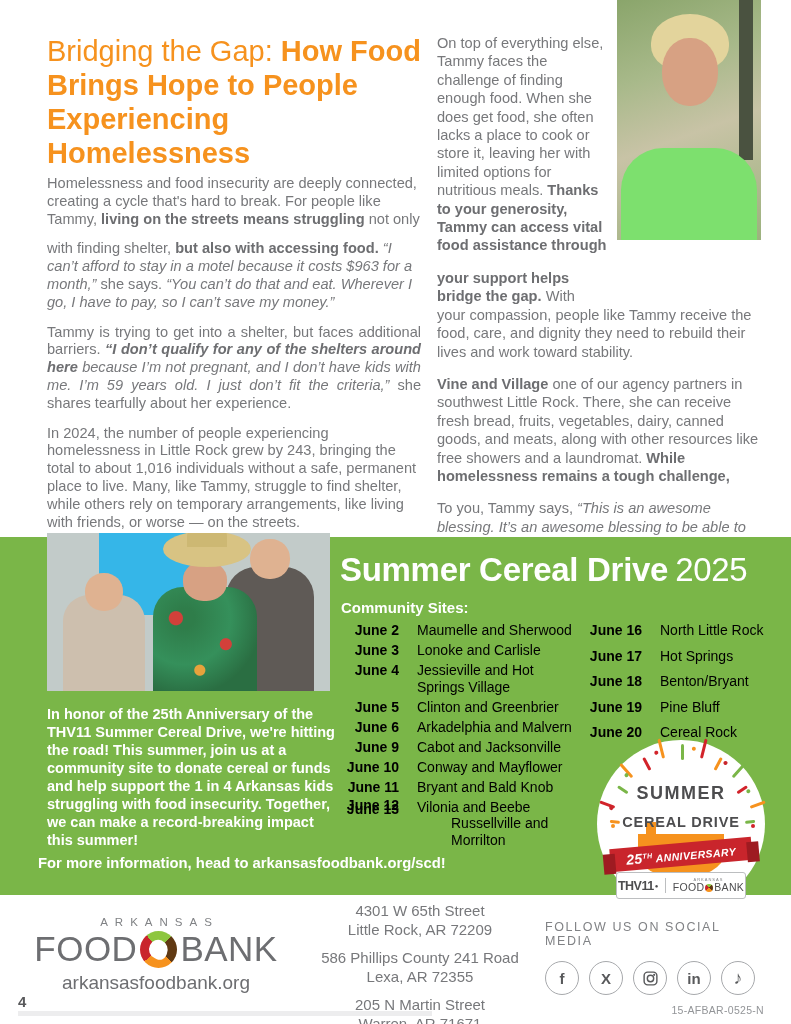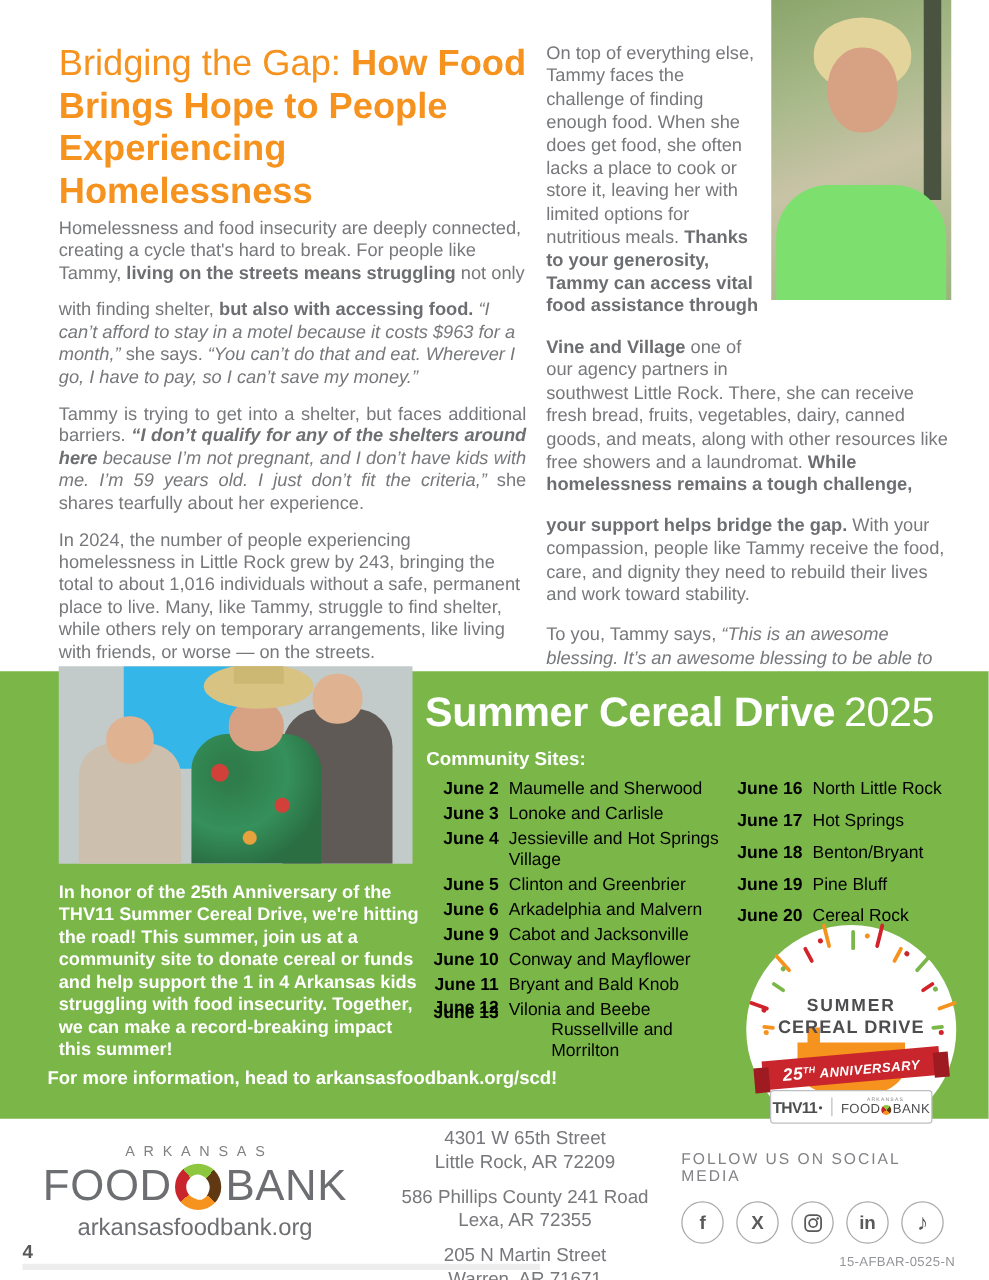--- a/index.html
+++ b/index.html
@@ -48,37 +48,37 @@
 
   .drive-title { position:absolute; left:340px; top:14px; color:#fff; font-size:33px; font-weight:700; letter-spacing:-0.3px; }
   .drive-title .year { font-weight:400; margin-left:7px; }
   .sites-heading { position:absolute; left:341px; top:62px; color:#fff; font-weight:700; font-size:15px; }
   .sites { position:absolute; color:#000000; font-size:14px; }
   .sites-left { left:341px; top:85px; width:242px; }
   .sites-right { left:584px; top:85px; width:195px; }
   .site-row { display:flex; line-height:16.5px; margin-bottom:3.5px; }
   .sites-right .site-row { line-height:16px; margin-bottom:9.5px; }
   .site-date { font-weight:700; width:58px; text-align:right; flex:none; }
-  .site-loc { margin-left:8px; }
+  .site-loc { margin-left:18px; }
   .date-overlap { position:relative; width:58px; flex:none; }
   .date-overlap span { position:absolute; right:0; font-weight:700; white-space:nowrap; }
   .date-overlap .d1 { top:-2px; }
   .date-overlap .d2 { top:2px; }
   .loc2 { padding-left:34px; }
 
   .promo { position:absolute; left:47px; top:168px; width:294px; color:#fff; font-weight:700;
            font-size:14.5px; line-height:18px; }
   .info-line { position:absolute; left:38px; top:318px; color:#fff; font-weight:700; font-size:14.8px; }
 
   
   .badge { position:absolute; left:597px; top:203px; width:168px; height:168px; background:#fff; border-radius:50%; }
   .burst i { position:absolute; left:50%; top:50%; width:3px; border-radius:2px; display:block; }
   .burst s { position:absolute; left:50%; top:50%; width:4px; height:4px; border-radius:50%; display:block; text-decoration:none; }
-  .badge-line1 { position:absolute; top:56px; width:100%; text-align:center; font-weight:700; color:#4D4D4F;
-                 font-size:14px; letter-spacing:1.5px; }
+  .badge-line1 { position:absolute; top:43px; width:100%; text-align:center; font-weight:700; color:#4D4D4F;
+                 font-size:18px; letter-spacing:1.5px; }
   .badge-line2 { position:absolute; top:74px; width:100%; text-align:center; font-weight:700; color:#4D4D4F;
                  font-size:14.5px; letter-spacing:0.8px; }
   .bowl { position:absolute; left:50%; top:94px; transform:translateX(-50%); width:86px; height:44px;
           background:#F6921E; border-radius:0 0 86px 86px / 0 0 48px 48px; }
   .bowl:before { content:""; position:absolute; left:8px; top:-12px; width:10px; height:14px; background:#F6921E; }
   .ribbon { position:absolute; left:13px; top:103px; width:142px; transform:rotate(-5deg);
             background:#C9252C; color:#fff; text-align:center; font-size:10.5px; font-weight:700;
             font-style:italic; padding:3.5px 0; letter-spacing:0.4px; }
   .ribbon:before, .ribbon:after { content:""; position:absolute; top:5px; width:12px; height:20px; background:#9E1B21; z-index:-1; }
   .ribbon:before { left:-7px; } .ribbon:after { right:-7px; }
@@ -132,22 +132,22 @@
       <h1 class="headline"><span class="light">Bridging the Gap: </span><span class="bold">How Food Brings Hope to People Experiencing Homelessness</span></h1>
       <p class="first"><span>Homelessness and food insecurity are deeply connected, creating a cycle that's hard to break. For people like Tammy, </span><b class="em">living on the streets means struggling</b><span> not only</span></p>
       <p><span>with finding shelter, </span><b class="em">but also with accessing food.</b><i> “I can’t afford to stay in a motel because it costs $963 for a month,” </i><span>she says. </span><i>“You can’t do that and eat. Wherever I go, I have to pay, so I can’t save my money.”</i></p>
       <p class="just"><span>Tammy is trying to get into a shelter, but faces additional barriers. </span><b class="em"><i>“I don’t qualify for any of the shelters around here </i></b><i>because I’m not pregnant, and I don’t have kids with me. I’m 59 years old. I just don’t fit the criteria,” </i><span>she shares tearfully about her experience.</span></p>
       <p><span>In 2024, the number of people experiencing homelessness in Little Rock grew by 243, bringing the total to about 1,016 individuals without a safe, permanent place to live. Many, like Tammy, struggle to find shelter, while others rely on temporary arrangements, like living with friends, or worse — on the streets.</span></p>
     </div>
 
     <div class="col-right">
       <div class="photo-spacer"></div>
       <p><span>On top of everything else, Tammy faces the challenge of finding enough food. When she does get food, she often lacks a place to cook or store it, leaving her with limited options for nutritious meals. </span><b class="em">Thanks to your generosity, Tammy can access vital food assistance through</b></p>
+      <p><b class="em">your support helps bridge the gap.</b><span> With your compassion, people like Tammy receive the food, care, and dignity they need to rebuild their lives and work toward stability.</span></p>
       <p><b class="em">Vine and Village</b><span> one of our agency partners in southwest Little Rock. There, she can receive fresh bread, fruits, vegetables, dairy, canned goods, and meats, along with other resources like free showers and a laundromat. </span><b class="em">While homelessness remains a tough challenge,</b></p>
-      <p><b class="em">your support helps bridge the gap.</b><span> With your compassion, people like Tammy receive the food, care, and dignity they need to rebuild their lives and work toward stability.</span></p>
       <p><span>To you, Tammy says, </span><i>“This is an awesome blessing. It’s an awesome blessing to be able to give like you do. It’s even more for people like us who receive it. I really appreciate you!”</i></p>
     </div>
   </div>
 
   <div class="tammy-photo">
     <div class="t-trunk"></div>
     <div class="t-hair"></div>
     <div class="t-face"></div>
     <div class="t-shirt"></div>
   </div>

